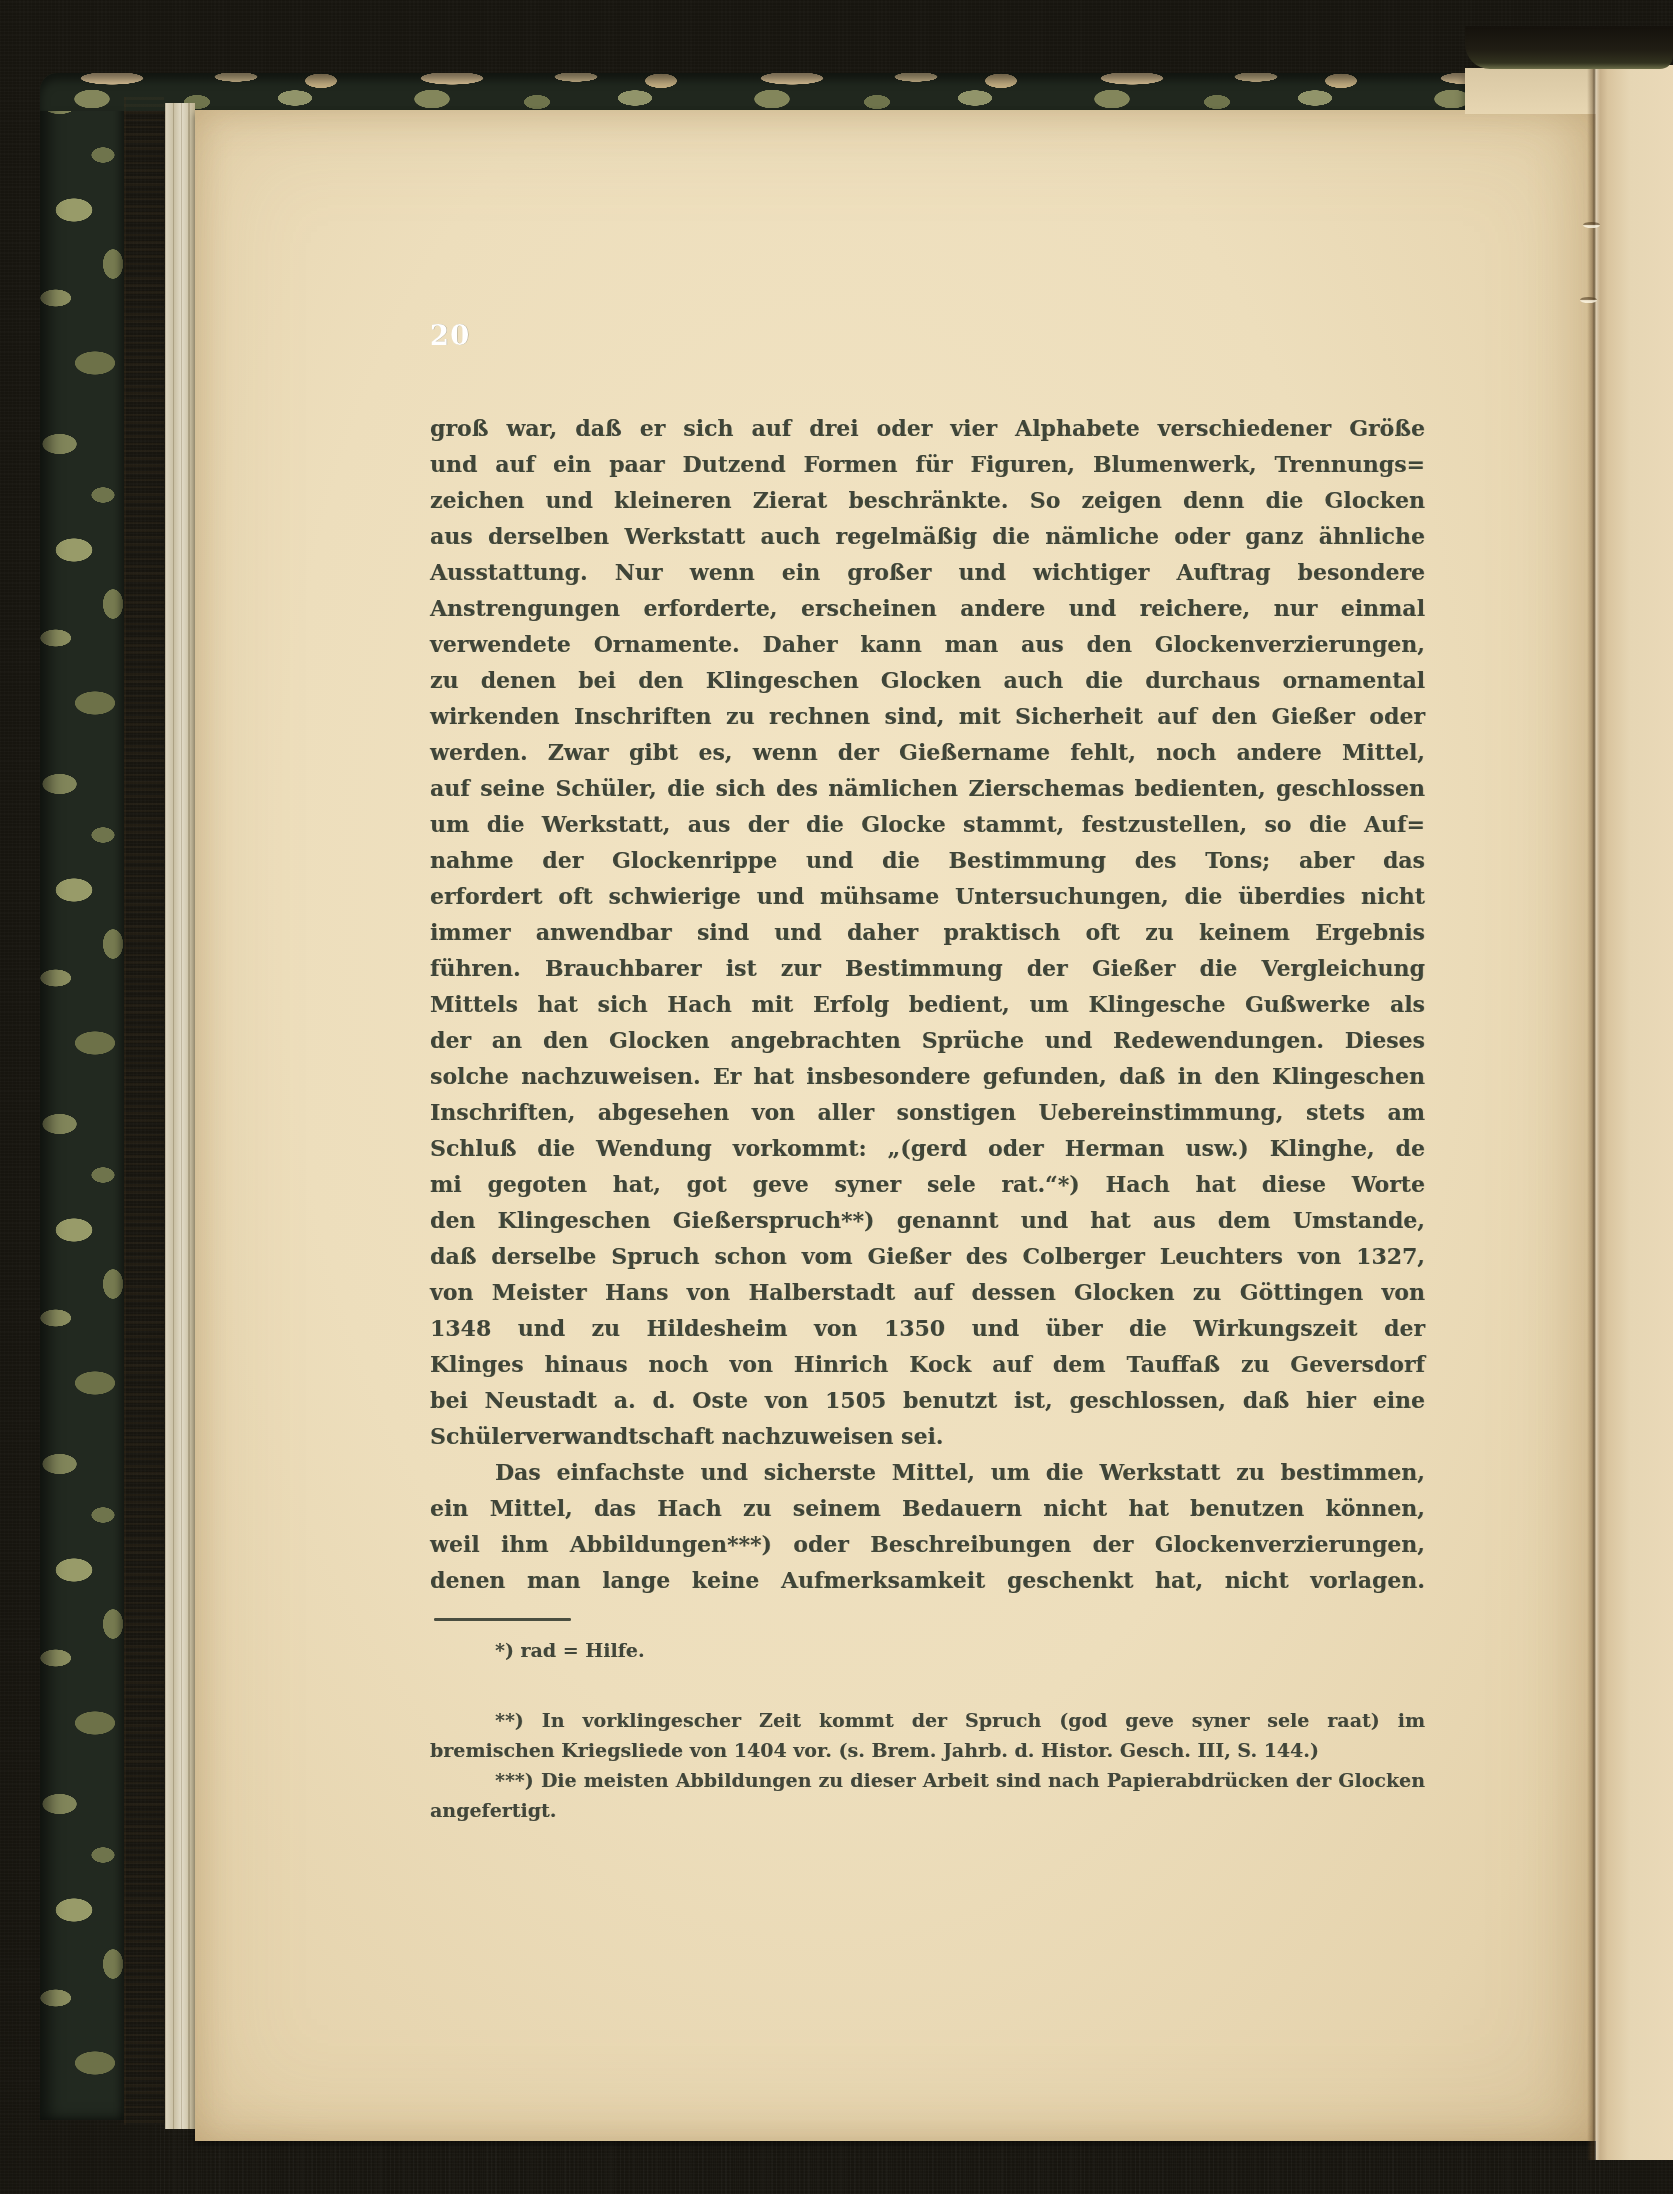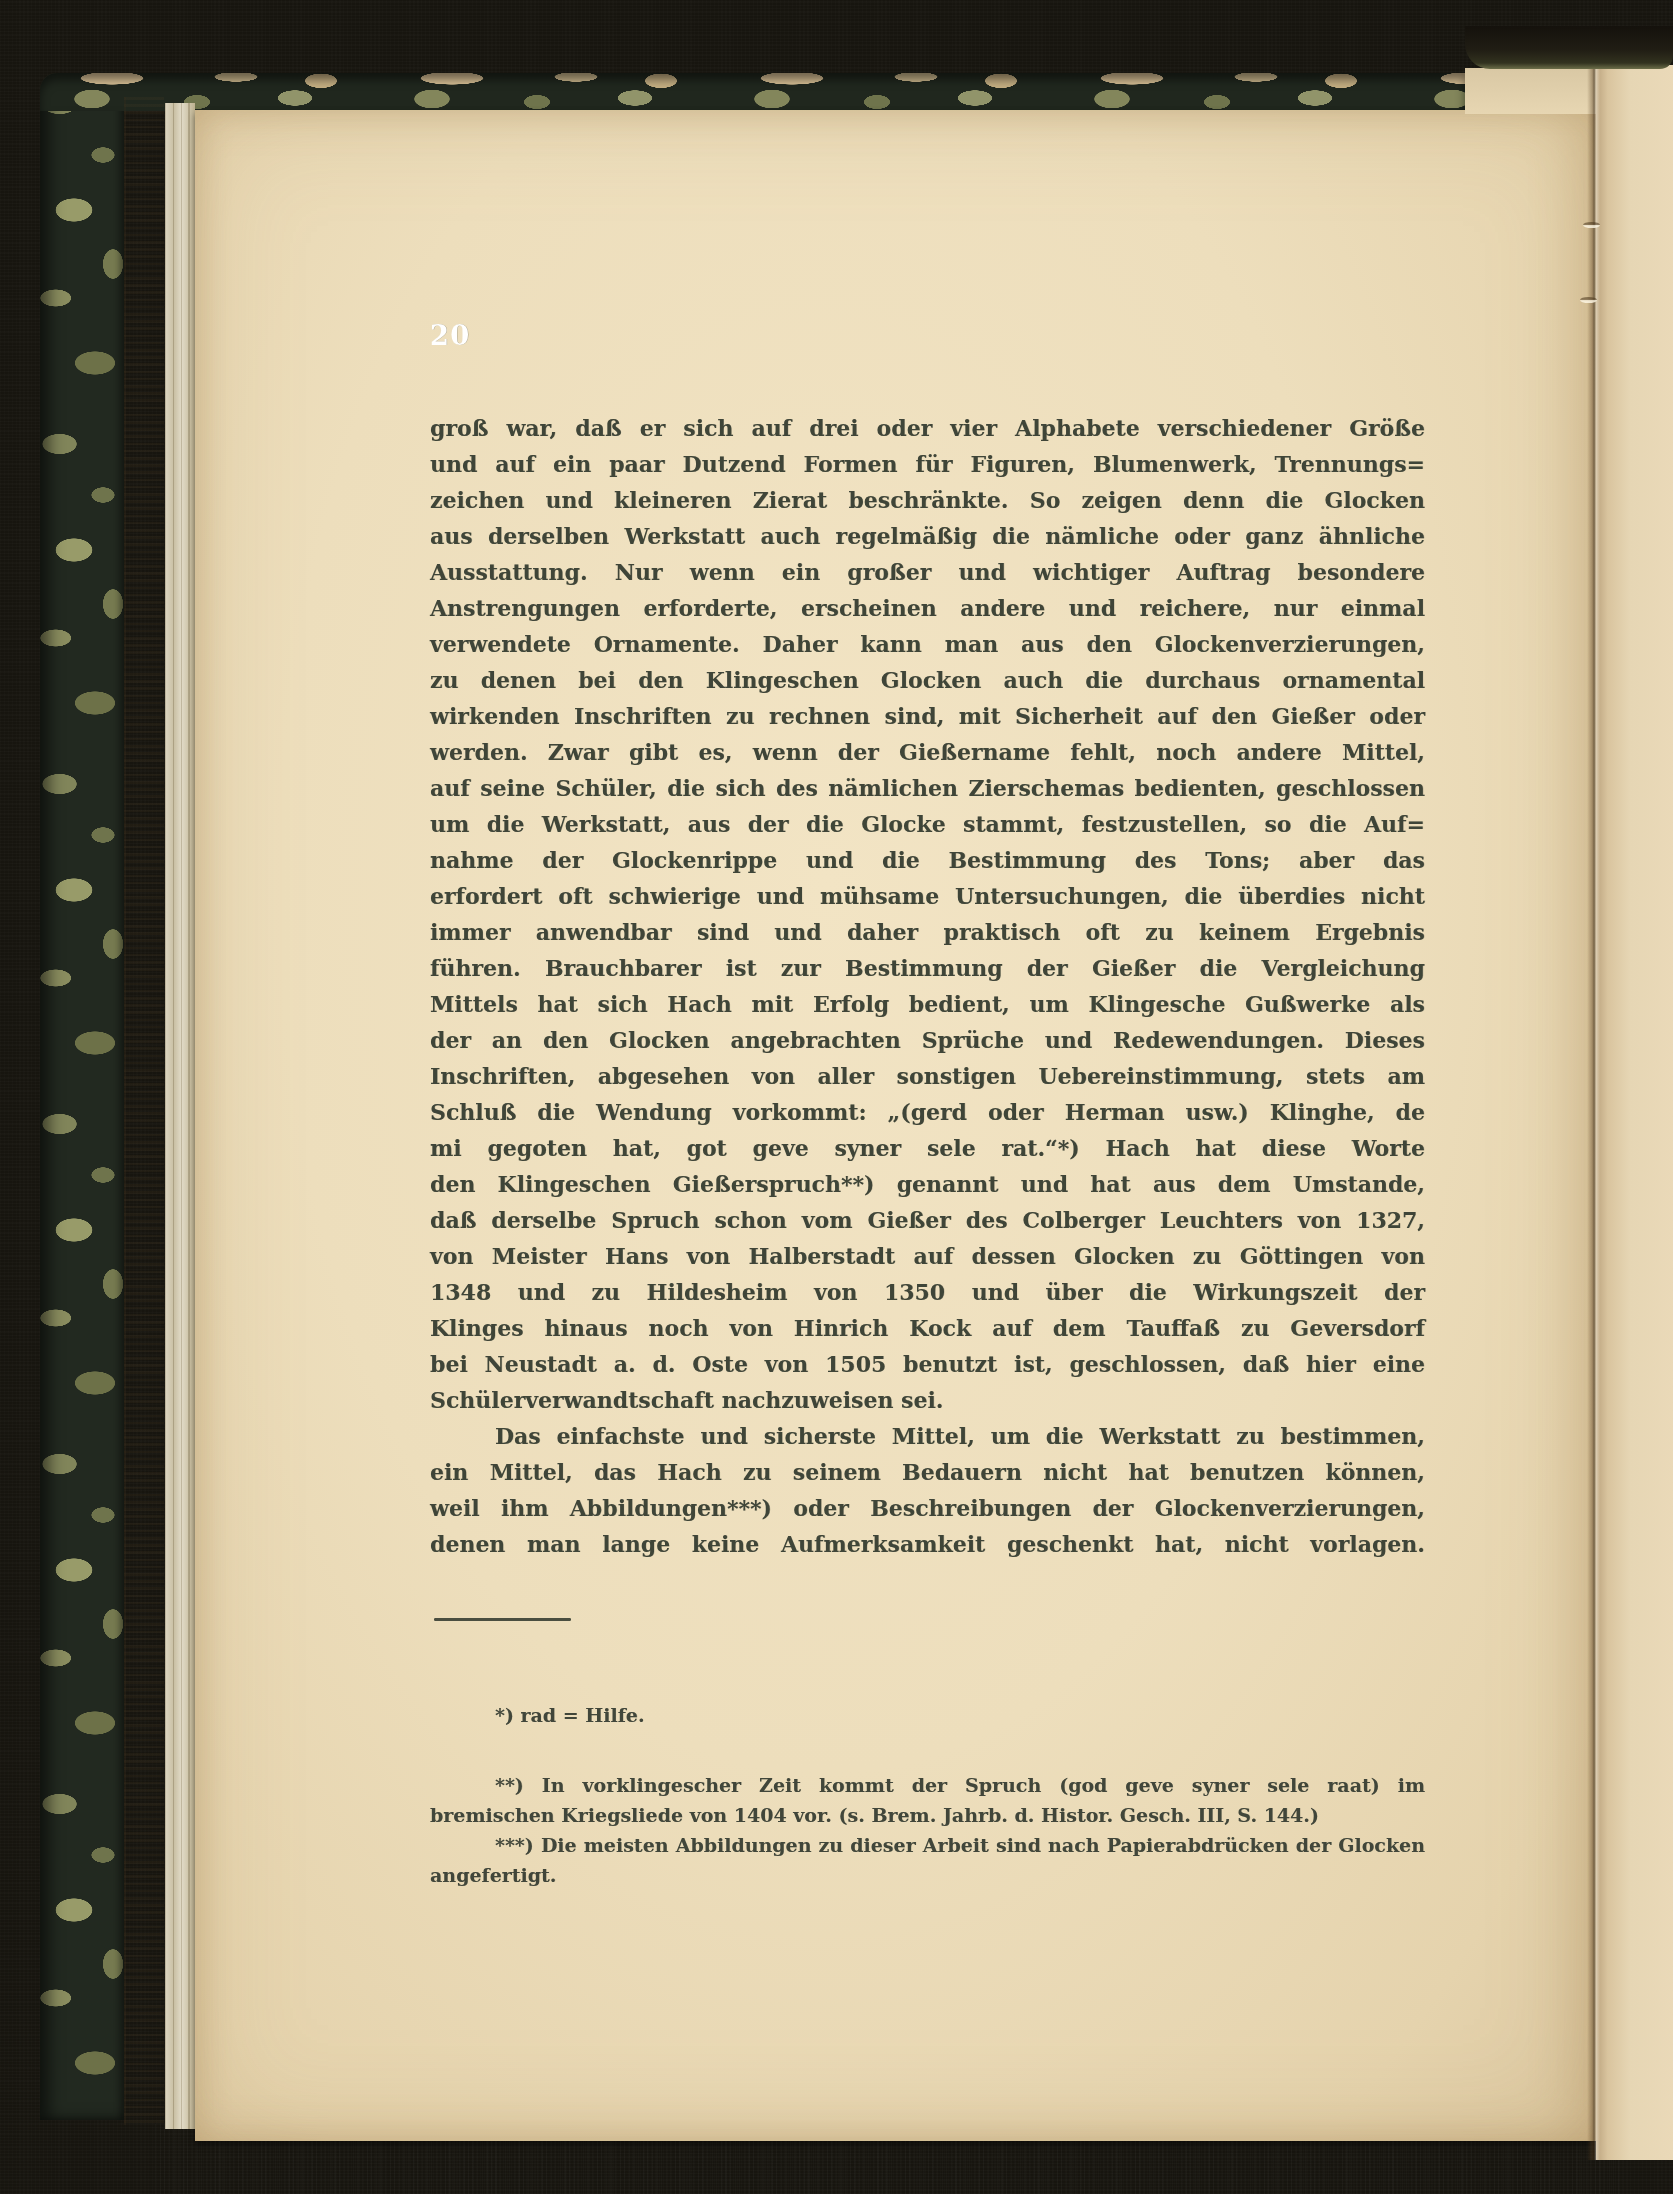--- a/index.html
+++ b/index.html
@@ -118,21 +118,21 @@
     height:36px;
     text-align:justify;text-align-last:left;
     text-shadow:0.4px 0.4px 0.6px rgba(55,60,48,.30);
   }
   .body-line.just{text-align-last:justify;}
   #footnote-rule{
     position:absolute;left:434px;top:1618px;width:137px;height:2.6px;
     background:#4a4e40;border-radius:1.3px;
   }
   #footnote-text{
-    position:absolute;left:430px;top:1700px;width:995px;
+    position:absolute;left:430px;top:1635px;width:995px;
     color:#41463a;
   }
   .footnote-line{
     font:700 19px/30px "DejaVu Serif",serif;
     height:30px;
     text-align:justify;text-align-last:left;
     text-shadow:0.3px 0.3px 0.5px rgba(55,60,48,.28);
   }
   .footnote-line.just{text-align-last:justify;}
 </style>
@@ -167,20 +167,21 @@
     <div class="body-line just">wirkenden Inschriften zu rechnen sind, mit Sicherheit auf den Gießer oder</div>
     <div class="body-line just">werden.  Zwar gibt es, wenn der Gießername fehlt, noch andere Mittel,</div>
     <div class="body-line just">auf seine Schüler, die sich des nämlichen Zierschemas bedienten, geschlossen</div>
     <div class="body-line just">um die Werkstatt, aus der die Glocke stammt, festzustellen, so die Auf=</div>
     <div class="body-line just">nahme der Glockenrippe und die Bestimmung des Tons; aber das</div>
     <div class="body-line just">erfordert oft schwierige und mühsame Untersuchungen, die überdies nicht</div>
     <div class="body-line just">immer anwendbar sind und daher praktisch oft zu keinem Ergebnis</div>
     <div class="body-line just">führen.  Brauchbarer ist zur Bestimmung der Gießer die Vergleichung</div>
     <div class="body-line just">Mittels hat sich Hach mit Erfolg bedient, um Klingesche Gußwerke als</div>
     <div class="body-line just">der an den Glocken angebrachten Sprüche und Redewendungen.  Dieses</div>
+    <div class="body-line just">solche nachzuweisen.  Er hat insbesondere gefunden, daß in den Klingeschen</div>
     <div class="body-line just">Inschriften, abgesehen von aller sonstigen Uebereinstimmung, stets am</div>
     <div class="body-line just">Schluß die Wendung vorkommt: „(gerd oder Herman usw.) Klinghe, de</div>
     <div class="body-line just">mi gegoten hat, got geve syner sele rat.“*)  Hach hat diese Worte</div>
     <div class="body-line just">den Klingeschen Gießerspruch**) genannt und hat aus dem Umstande,</div>
     <div class="body-line just">daß derselbe Spruch schon vom Gießer des Colberger Leuchters von 1327,</div>
     <div class="body-line just">von Meister Hans von Halberstadt auf dessen Glocken zu Göttingen von</div>
     <div class="body-line just">1348 und zu Hildesheim von 1350 und über die Wirkungszeit der</div>
     <div class="body-line just">Klinges hinaus noch von Hinrich Kock auf dem Tauffaß zu Geversdorf</div>
     <div class="body-line just">bei Neustadt a. d. Oste von 1505 benutzt ist, geschlossen, daß hier eine</div>
     <div class="body-line">Schülerverwandtschaft nachzuweisen sei.</div>

